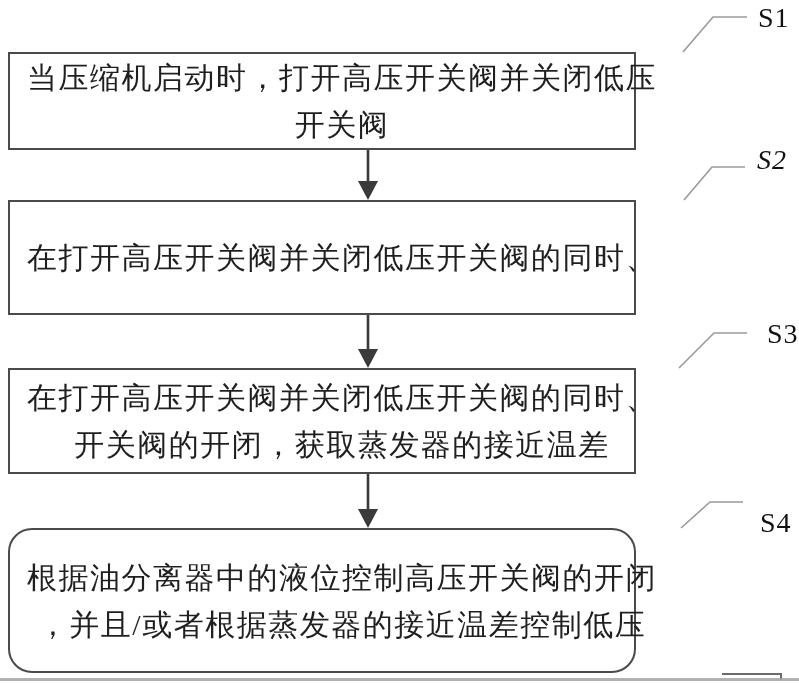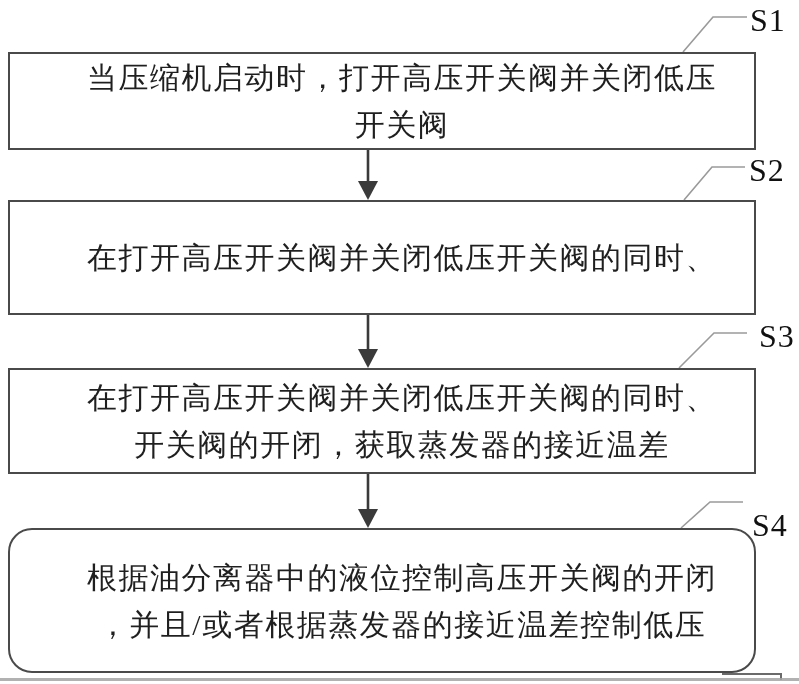--- a/index.html
+++ b/index.html
@@ -22,21 +22,21 @@
   }
   .connector-layer {
     position: absolute;
     left: 0; top: 0;
     width: 799px; height: 684px;
     z-index: 1;
   }
   .step-box {
     position: absolute;
     left: 8px;
-    width: 748px;
+    width: 628px;
     border: 2.5px solid var(--border);
     background: var(--bg);
     display: flex;
     flex-direction: column;
     justify-content: center;
     align-items: center;
     z-index: 2;
     padding-left: 40px;
   }
   .step-box .txt-line {
@@ -46,28 +46,29 @@
     color: var(--text);
     text-align: center;
     white-space: nowrap;
   }
   #box-s1 { top: 52px;  height: 98px; }
   #box-s2 { top: 200px; height: 115px; }
   #box-s3 { top: 368px; height: 106px; }
   #box-s4 { top: 528px; height: 145px; border-radius: 24px; }
   .step-label {
     position: absolute;
-    font-size: 32px;
+    font-size: 28px;
     color: var(--label);
     font-family: "Liberation Serif", "DejaVu Serif", serif;
     z-index: 3;
     letter-spacing: 1px;
+    margin-left: 8px;
   }
   #label-s1 { left: 750px; top: 2px; }
-  #label-s2 { left: 749px; top: 152px; }
+  #label-s2 { left: 749px; top: 144px; font-style: italic; }
   #label-s3 { left: 759px; top: 318px; }
   #label-s4 { left: 752px; top: 507px; }
   .leader {
     fill: none;
     stroke: var(--leader);
     stroke-width: 1.6;
   }
   .arrow-shaft {
     stroke: var(--arrow);
     stroke-width: 2.6;

